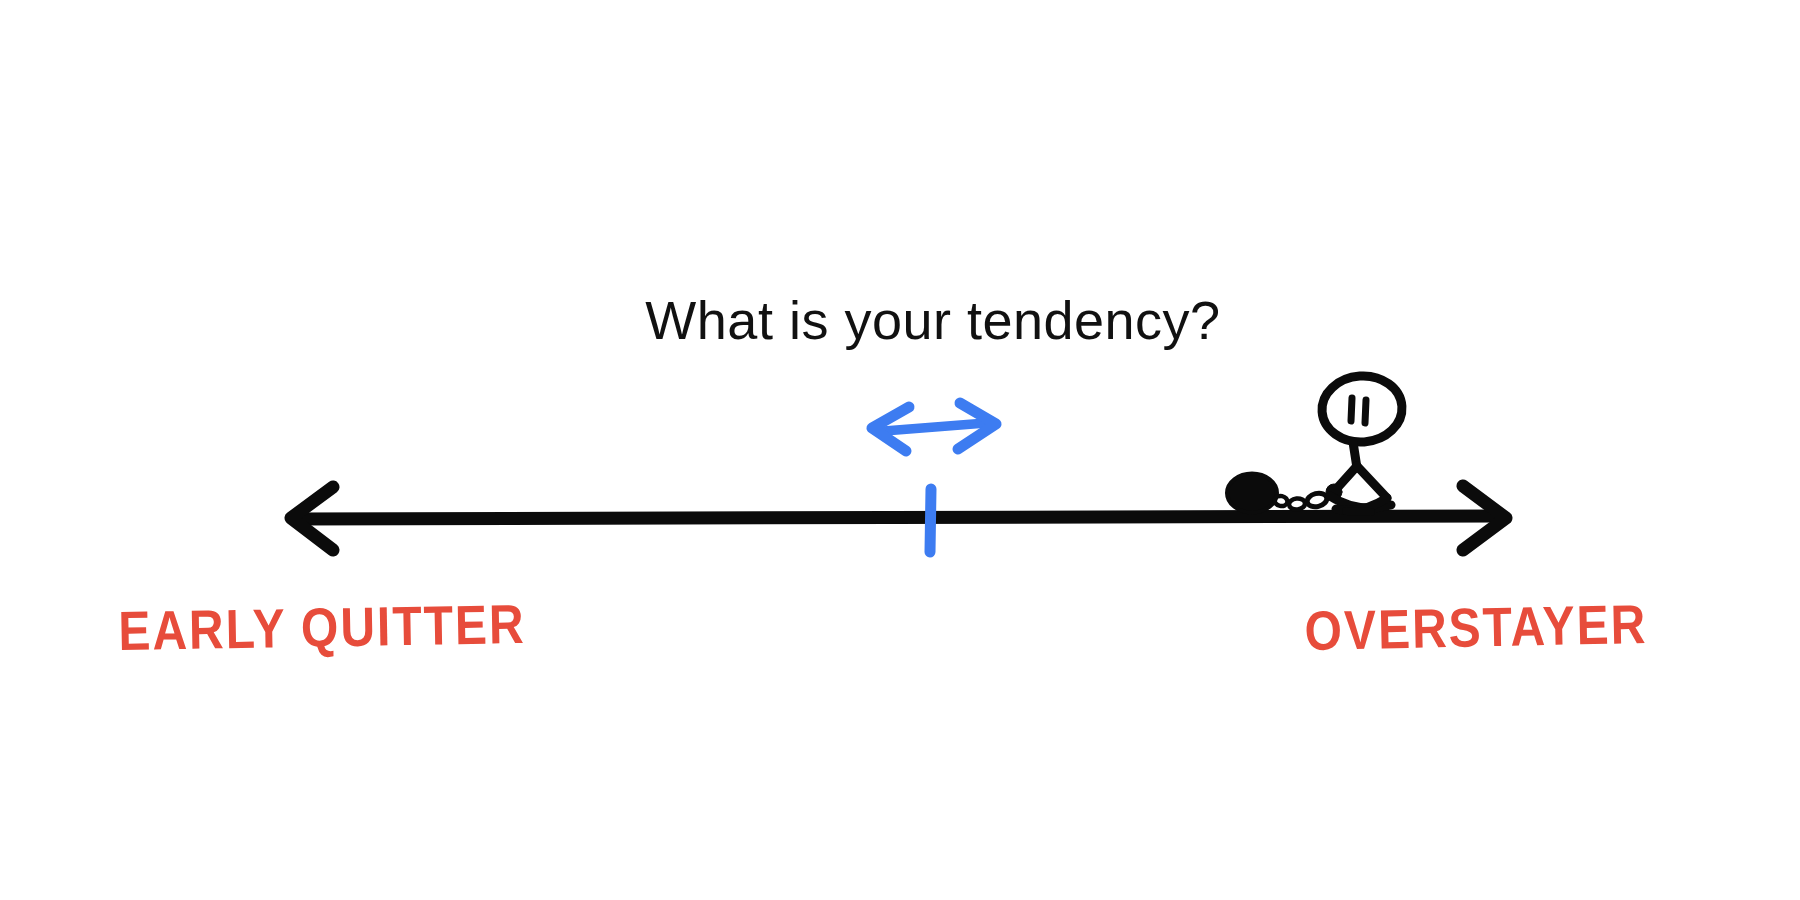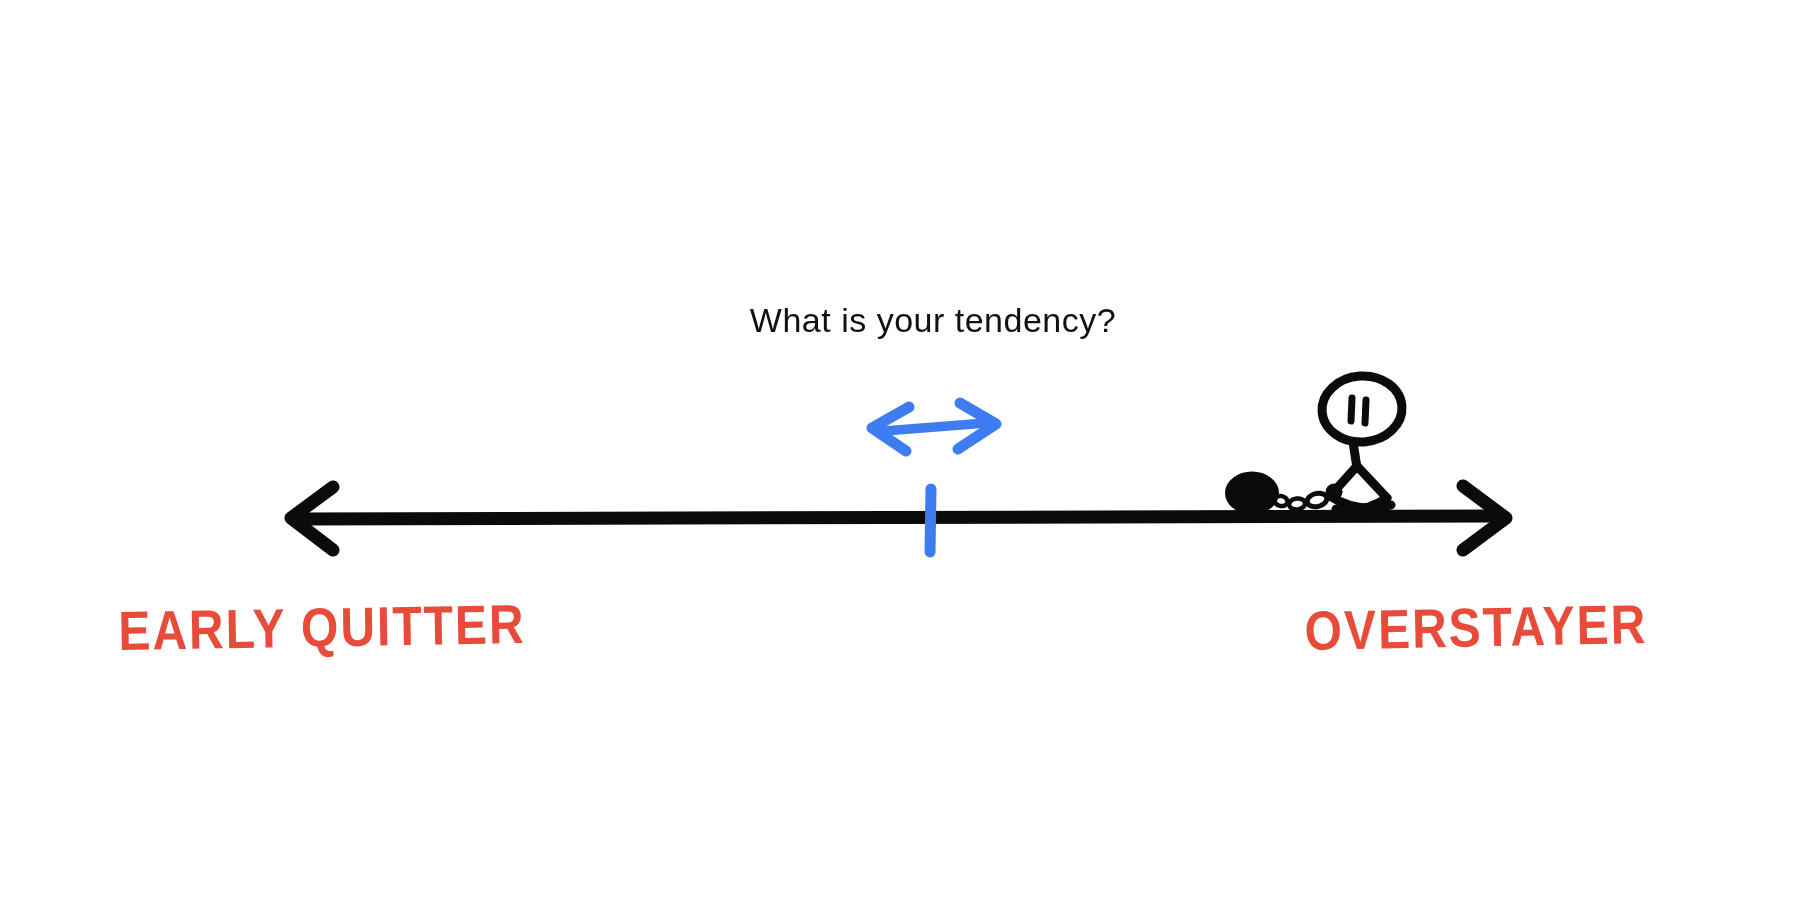--- a/index.html
+++ b/index.html
@@ -6,23 +6,23 @@
   #canvas{
     position:relative;
     width:1800px;height:900px;
     background:#ffffff;
     overflow:hidden;
     font-family:"Liberation Sans", sans-serif;
   }
   #diagram-svg{position:absolute;left:0;top:0;width:1800px;height:900px;}
   .page-title{
     position:absolute;
-    left:933px;top:301px;
+    left:933px;top:289px;
     transform:translateX(-50%);
-    font-size:34px;
+    font-size:54px;
     font-weight:400;
     color:#111111;
     white-space:nowrap;
     letter-spacing:0.5px;
   }
   .spectrum-label{
     position:absolute;
     top:600px;
     font-weight:700;
     font-size:48px;

